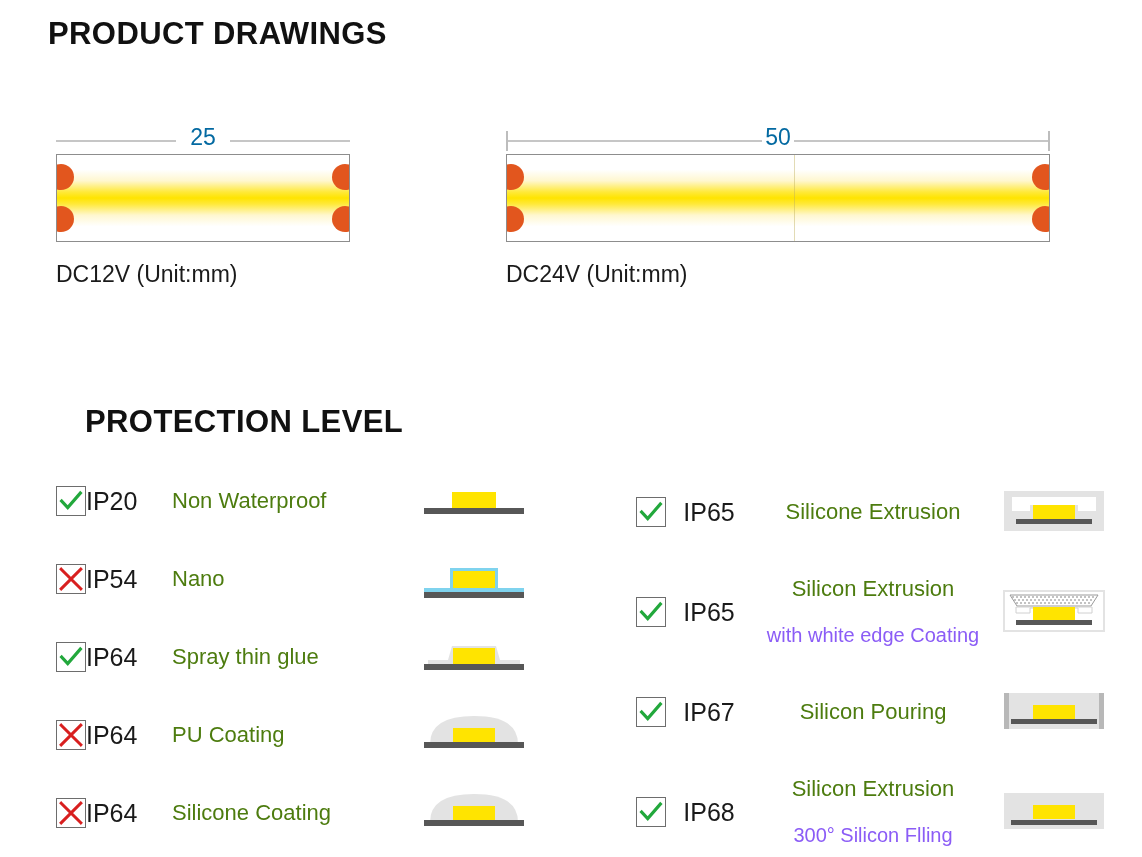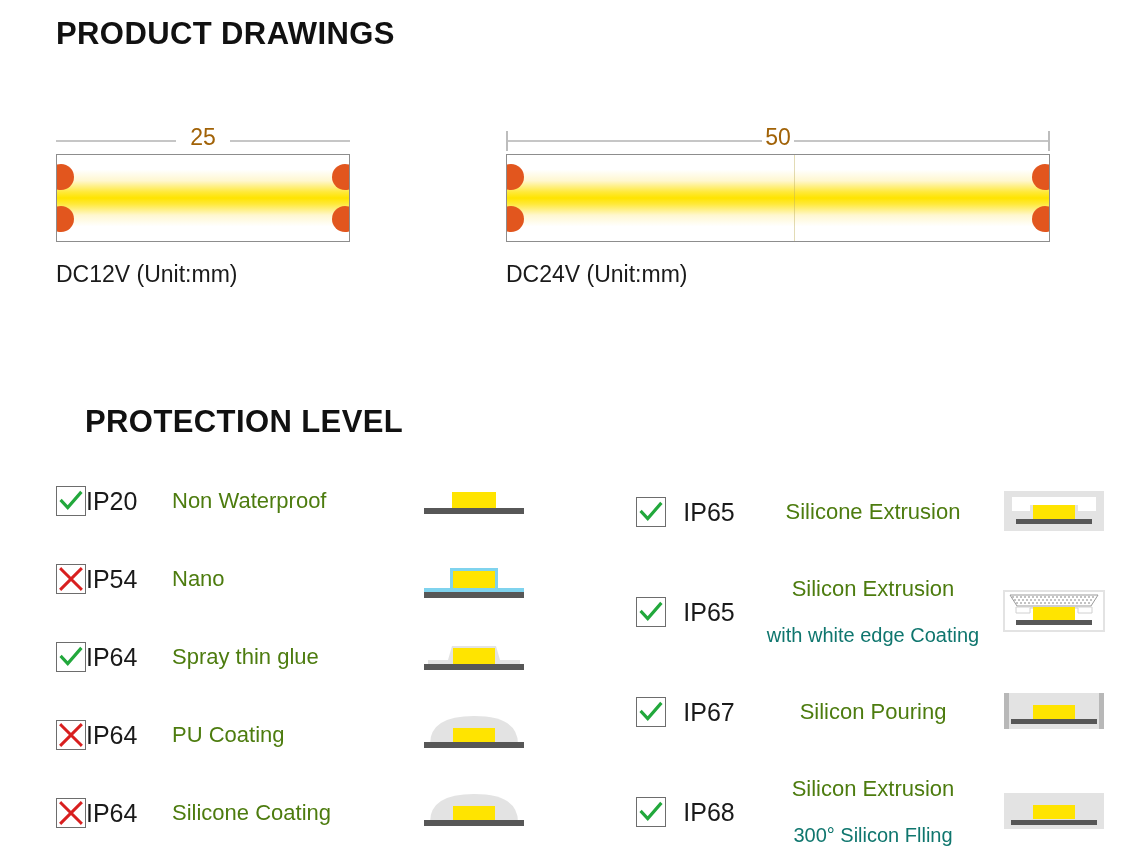--- a/index.html
+++ b/index.html
@@ -18,21 +18,21 @@
 
   
   .section-heading {
     position: absolute;
     font-size: 31px;
     font-weight: bold;
     letter-spacing: 0.4px;
     color: #111111;
     white-space: nowrap;
   }
-  #heading-drawings { left: 56px; top: 16px; }
+  #heading-drawings { left: 48px; top: 16px; }
   #heading-protection { left: 56px; top: 404px; margin-left: 29px; }
 
   
   .drawing-block { position: absolute; }
   #drawing-dc12 { left: 56px; top: 126px; width: 294px; }
   #drawing-dc24 { left: 506px; top: 126px; width: 544px; }
 
   .dim-row {
     position: relative;
     height: 28px;
@@ -54,21 +54,21 @@
   }
   .dim-tick.left  { left: 0; }
   .dim-tick.right { right: 0; }
   .dim-label {
     position: absolute;
     top: -3px;
     left: 0;
     right: 0;
     text-align: center;
     font-size: 23px;
-    color: #a16207;
+    color: #0369a1;
     line-height: 28px;
   }
 
   .strip {
     position: relative;
     height: 88px;
     border: 1px solid #8d8d8d;
     background: #ffffff;
     box-sizing: border-box;
     overflow: hidden;
@@ -148,21 +148,21 @@
     min-width: 0;
   }
   .ip-desc-main {
     font-size: 22px;
     color: #4d7c0f;
     line-height: 1.28;
     white-space: nowrap;
   }
   .ip-desc-sub {
     font-size: 20px;
-    color: #0f766e;
+    color: #8b5cf6;
     line-height: 1.28;
     white-space: nowrap;
     margin-top: 20px;
   }
 
   .ip-figure {
     flex: 0 0 auto;
     width: 104px;
     height: 50px;
     position: relative;

